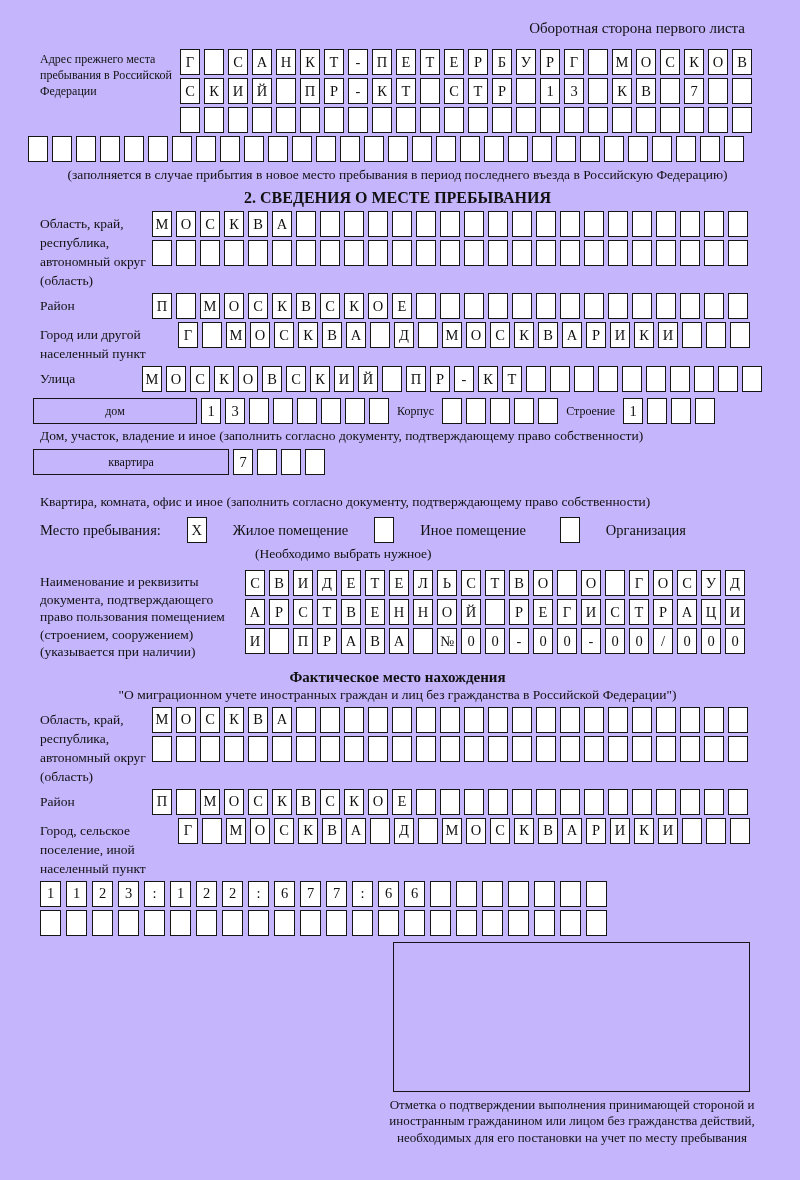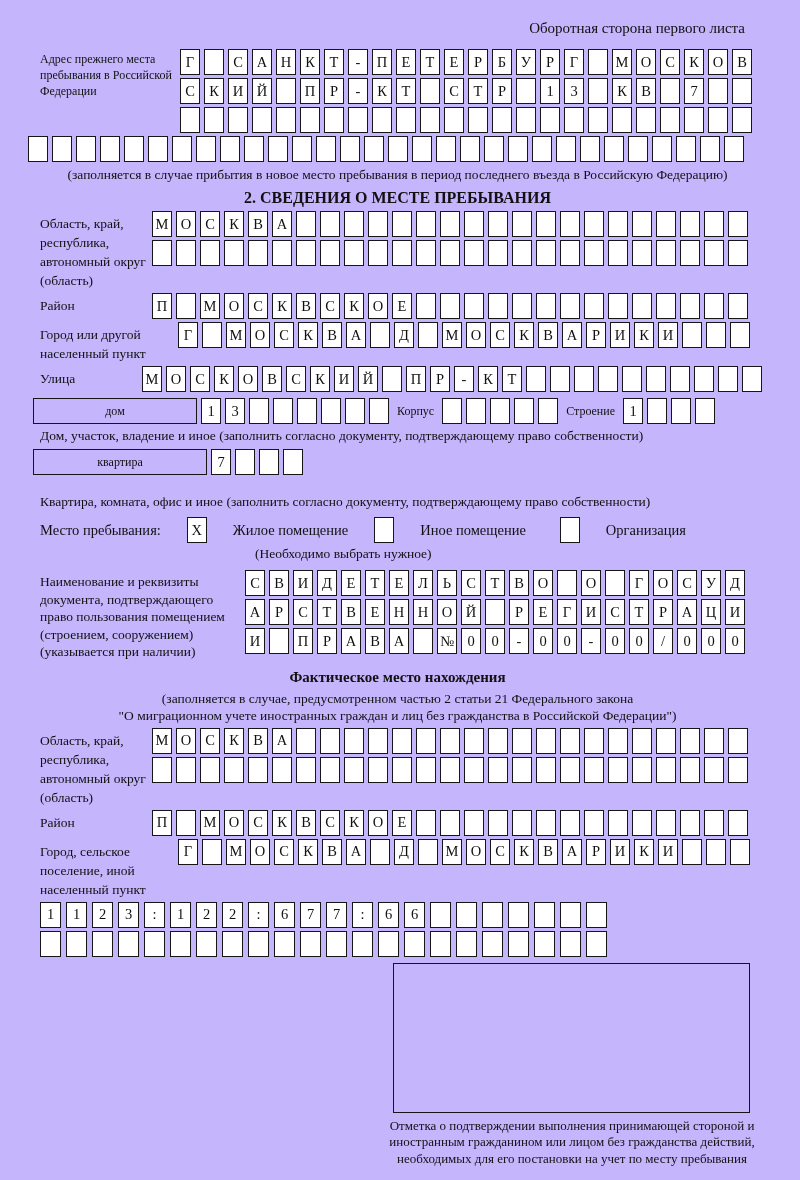--- a/index.html
+++ b/index.html
@@ -343,21 +343,21 @@
     <div class="cells">
         <span class="cell">1</span>
         <span class="cell"></span>
         <span class="cell"></span>
         <span class="cell"></span>
       </div>
   </div>
   <div class="note" style="margin-top:3px;">Дом, участок, владение и иное (заполнить согласно документу, подтверждающему право собственности)</div>
 
   <div class="field" style="margin-left:-7px;margin-top:5px;align-items:center;">
-    <div class="widebox" style="width:174px;margin-right:4px;">квартира</div>
+    <div class="widebox" style="width:196px;margin-right:4px;">квартира</div>
     <div class="cells">
         <span class="cell">7</span>
         <span class="cell"></span>
         <span class="cell"></span>
         <span class="cell"></span>
       </div>
   </div>
   <div class="note" style="margin-top:18px;">Квартира, комната, офис и иное (заполнить согласно документу, подтверждающему право собственности)</div>
 
   <div class="stay">
@@ -440,21 +440,20 @@
           <span class="cell">0</span>
           <span class="cell">/</span>
           <span class="cell">0</span>
           <span class="cell">0</span>
           <span class="cell">0</span>
         </div>
     </div>
   </div>
 
   <div class="sechead" style="font-size:15px;margin-top:8px;">Фактическое место нахождения</div>
-  <div class="note center" style="margin-top:4px;">(заполняется в случае, предусмотренном частью 2 статьи 21 Федерального закона</div>
   <div class="note center">"О миграционном учете иностранных граждан и лиц без гражданства в Российской Федерации")</div>
 
   <div class="field" style="margin-top:4px;">
     <div class="flabel w-reg">Область, край, республика, автономный округ (область)</div>
     <div class="vstack">
       <div class="cells">
           <span class="cell">М</span>
           <span class="cell">О</span>
           <span class="cell">С</span>
           <span class="cell">К</span>

